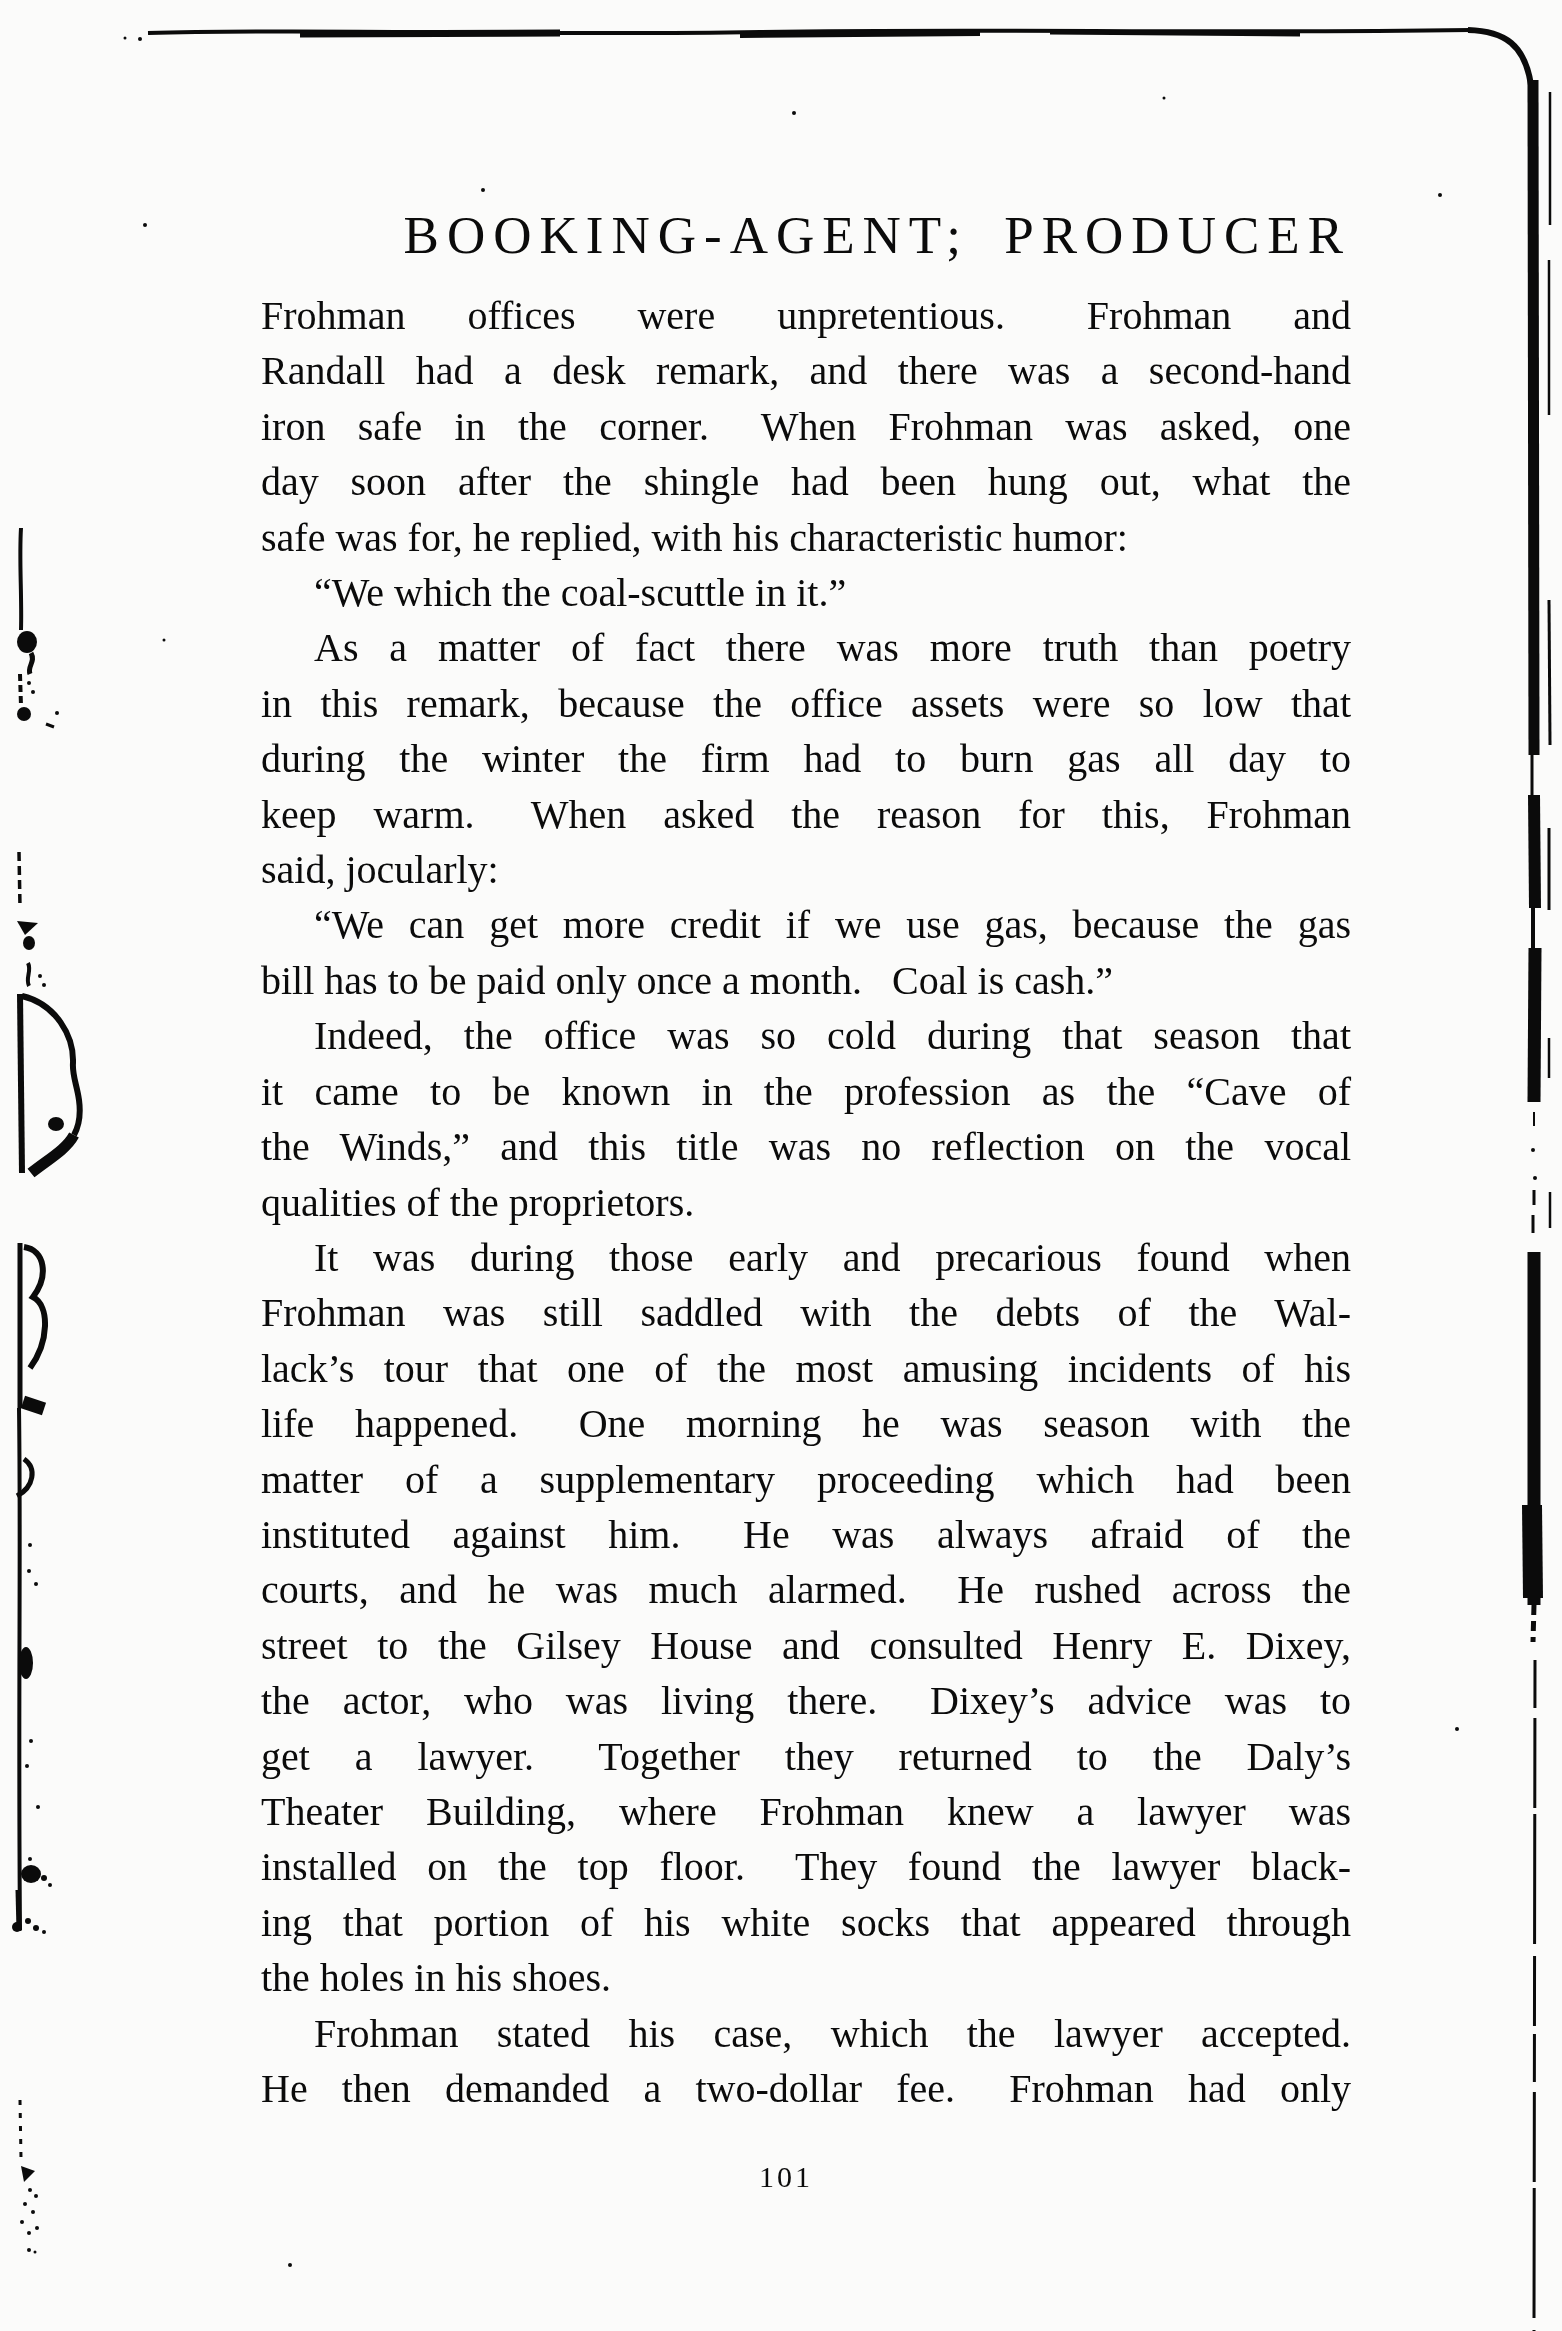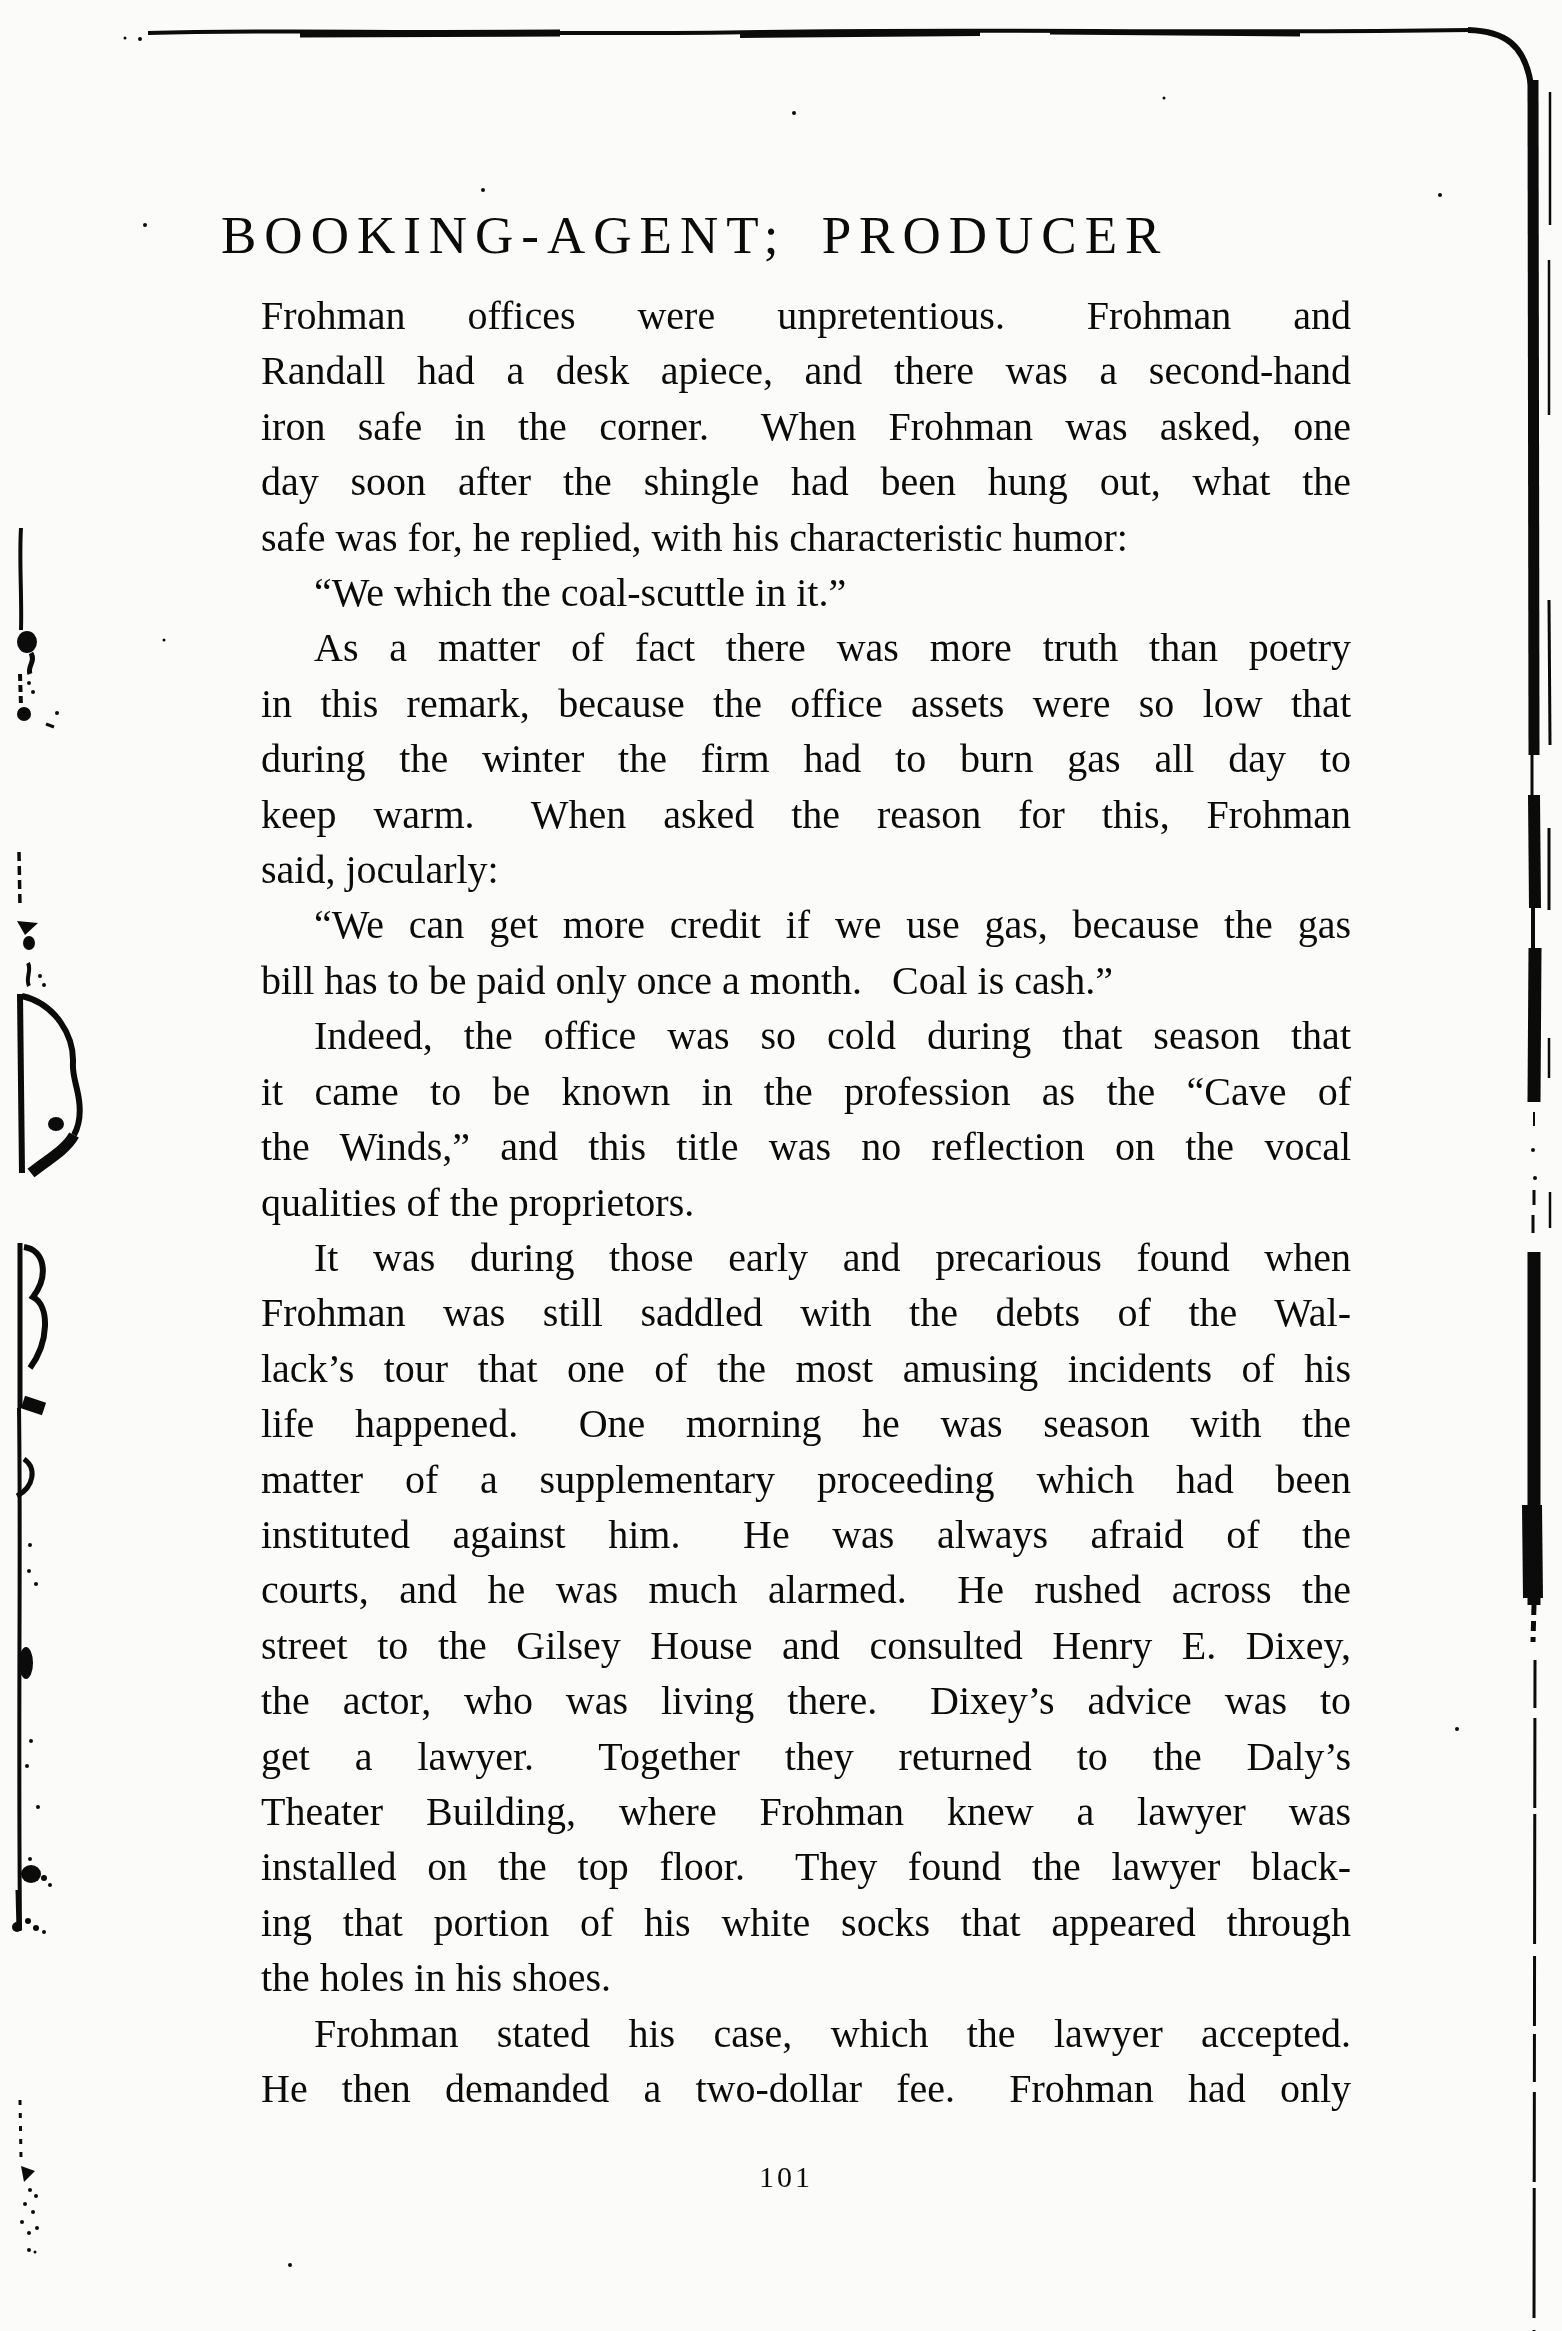--- a/index.html
+++ b/index.html
@@ -23,21 +23,21 @@
     z-index: 1;
   }
   .artifacts path { stroke: #0b0b0b; fill: none; }
   .artifacts path.fill { fill: #0b0b0b; stroke: none; }
   .artifacts circle, .artifacts ellipse { fill: #0b0b0b; }
   .running-head {
     position: absolute;
     left: 221px;
     top: 205px;
     width: 1130px;
-    text-align: left;
+    text-align: right;
     font-size: 53px;
     letter-spacing: 8px;
     word-spacing: 14px;
     white-space: nowrap;
     z-index: 2;
   }
   .text-block {
     position: absolute;
     left: 221px;
     top: 288px;
@@ -173,21 +173,21 @@
       <circle cx="164" cy="640" r="1.5"></circle>
       <circle cx="290" cy="2265" r="2"></circle>
       <circle cx="1457" cy="1729" r="2"></circle>
     </g>
   </svg>
 
   <div class="running-head">BOOKING-AGENT; PRODUCER</div>
 
   <div class="text-block">
       <div class="line">Frohman offices were unpretentious.  Frohman and</div>
-      <div class="line">Randall had a desk apiece, and there was a second-hand</div>
+      <div class="line">Randall had a desk remark, and there was a second-hand</div>
       <div class="line">iron safe in the corner.  When Frohman was asked, one</div>
       <div class="line">day soon after the shingle had been hung out, what the</div>
       <div class="line para-end">safe was for, he replied, with his characteristic humor:</div>
       <div class="line indent para-end">“We which the coal-scuttle in it.”</div>
       <div class="line indent">As a matter of fact there was more truth than poetry</div>
       <div class="line">in this remark, because the office assets were so low that</div>
       <div class="line">during the winter the firm had to burn gas all day to</div>
       <div class="line">keep warm.  When asked the reason for this, Frohman</div>
       <div class="line para-end">said, jocularly:</div>
       <div class="line indent">“We can get more credit if we use gas, because the gas</div>

